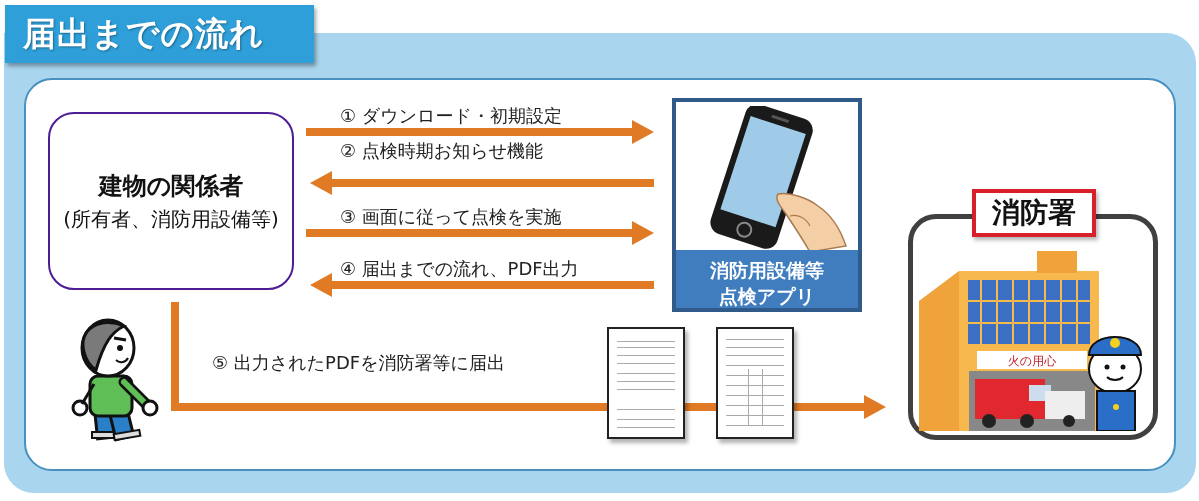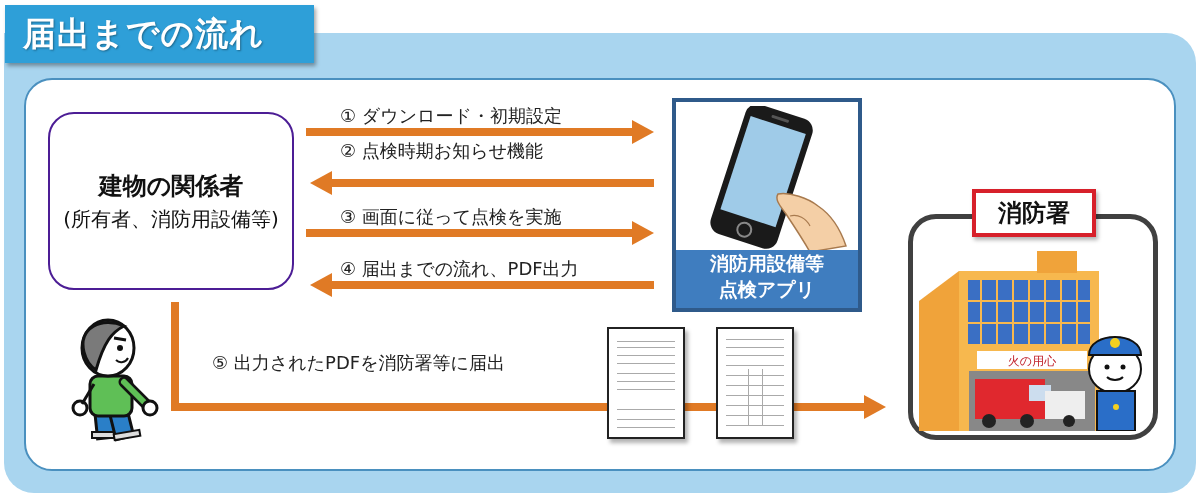--- a/index.html
+++ b/index.html
@@ -41,31 +41,31 @@
   }
   .step-label { position: absolute; font-size: 18px; color: #222; white-space: nowrap; }
 
   .app-box {
     position: absolute; left: 672px; top: 98px; width: 190px; height: 214px;
     border: 4px solid #2f5a8a; background: #fff;
   }
   .app-label {
     position: absolute; left: 0; bottom: 0; width: 100%; height: 58px;
     background: #3f7dbf; color: #fff; font-weight: bold; font-size: 19px;
-    text-align: center; line-height: 26px; padding-top: 0;
+    text-align: center; line-height: 26px; padding-top: 7px;
   }
 
   .fire-box {
     position: absolute; left: 908px; top: 214px; width: 250px; height: 226px;
     border: 5px solid #404040; border-radius: 28px; background: #fff;
   }
   .fire-tag {
     position: absolute; left: 972px; top: 189px; width: 124px; height: 48px;
     border: 4px solid #d7202a; background: #fff; color: #111;
-    font-size: 24px; font-weight: bold; text-align: center; line-height: 40px;
+    font-size: 28px; font-weight: bold; text-align: center; line-height: 40px;
     box-shadow: 2px 3px 4px rgba(0,0,0,0.3); z-index: 3;
   }
 
   .doc {
     position: absolute; width: 78px; height: 112px; background: #fff;
     border: 2px solid #222; box-shadow: 3px 4px 4px rgba(0,0,0,0.3);
   }
   .doc .ln { position: absolute; left: 8px; right: 8px; height: 1px; background: #aaa; }
 </style>
 </head>

